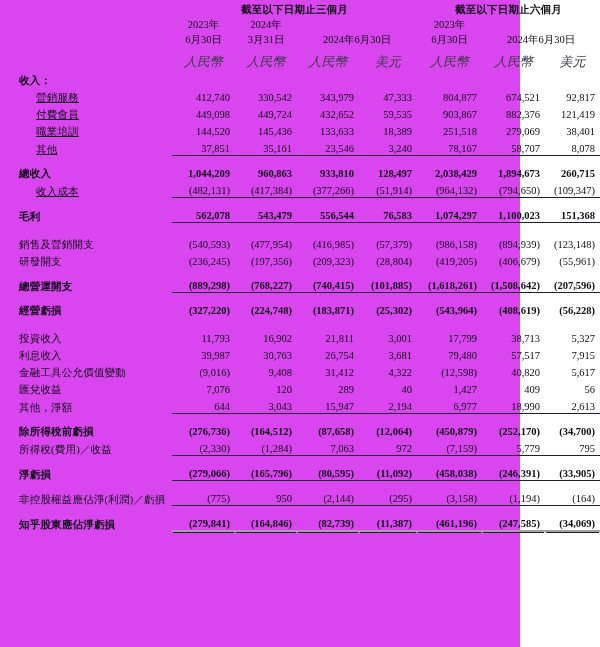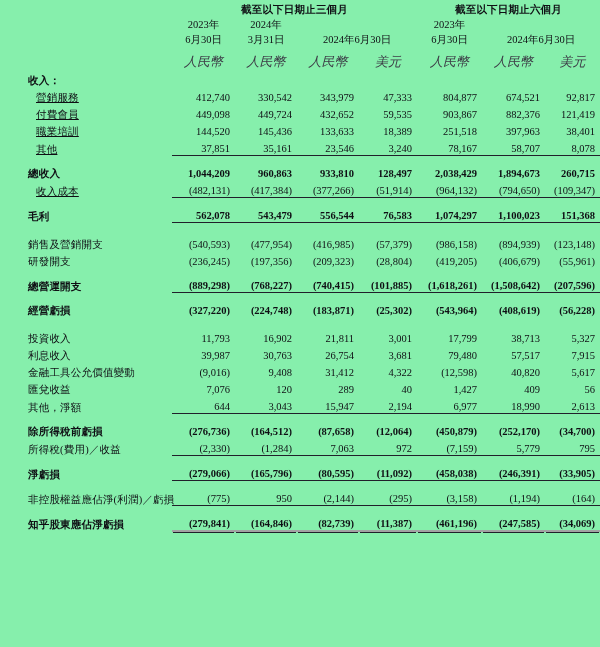--- a/index.html
+++ b/index.html
@@ -9,23 +9,23 @@
   }
   body {
     width: 600px;
     height: 647px;
     font-family: "Liberation Serif", "DejaVu Serif", serif;
     color: #0f0f14;
     overflow: hidden;
   }
   #sheet {
     position: relative;
-    width: 600px;
+    width: 520px;
     height: 647px;
-    background: #86efac;
+    background: #d946ef;
     box-sizing: border-box;
   }
   table.fin {
     width: 600px;
     border-collapse: collapse;
     table-layout: fixed;
     font-size: 10.5px;
     line-height: 1.02;
   }
   col.c-label { width: 172px; }
@@ -40,21 +40,21 @@
     padding: 0;
     vertical-align: bottom;
     font-weight: normal;
   }
   td.lab {
     text-align: left;
     padding-left: 22px;
     white-space: nowrap;
     letter-spacing: .2px;
   }
-  td.lab.ind0 { padding-left: 28px; margin-top: 8px; }
+  td.lab.ind0 { padding-left: 19px; margin-top: 8px; }
   td.lab.ind1 { padding-left: 36px; text-decoration: underline; }
   td.num {
     text-align: right;
     padding-right: 5px;
     white-space: nowrap;
     font-variant-numeric: tabular-nums;
   }
   tr.row td { height: 17px; }
   tr.bold td { font-weight: bold; }
   tr.gap td { height: 11px; font-size: 1px; line-height: 1px; }
@@ -176,21 +176,21 @@
           <td class="num">882,376</td>
           <td class="num">121,419</td>
         </tr>
         <tr class="row">
           <td class="lab ind1">職業培訓</td>
           <td class="num">144,520</td>
           <td class="num">145,436</td>
           <td class="num">133,633</td>
           <td class="num">18,389</td>
           <td class="num">251,518</td>
-          <td class="num">397,963</td>
+          <td class="num">279,069</td>
           <td class="num">38,401</td>
         </tr>
         <tr class="row">
           <td class="lab ind1">其他</td>
           <td class="num rule-bottom">37,851</td>
           <td class="num rule-bottom">35,161</td>
           <td class="num rule-bottom">23,546</td>
           <td class="num rule-bottom">3,240</td>
           <td class="num rule-bottom">78,167</td>
           <td class="num rule-bottom">58,707</td>

